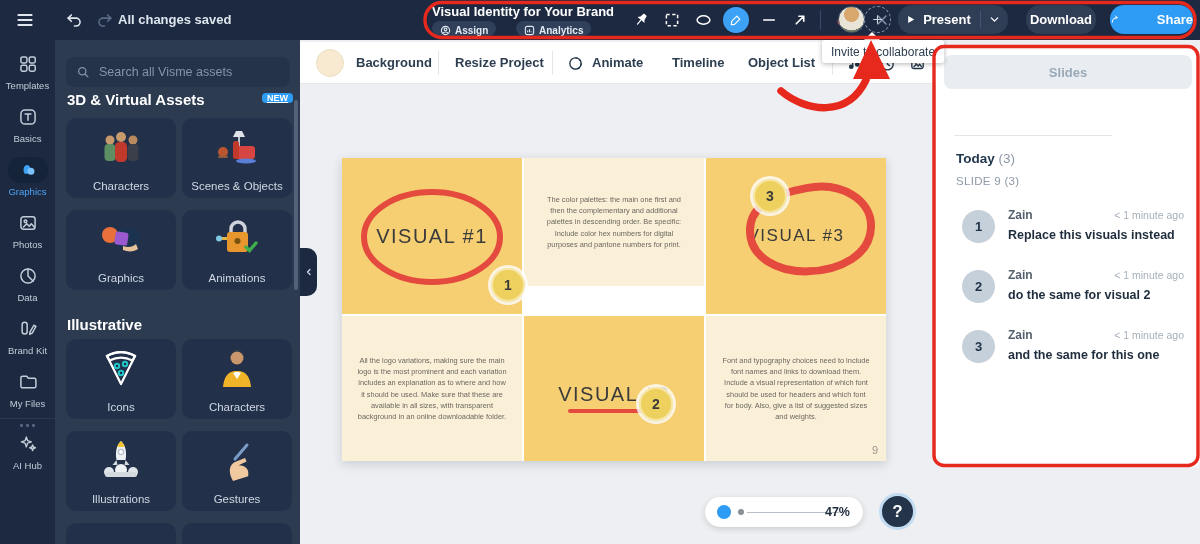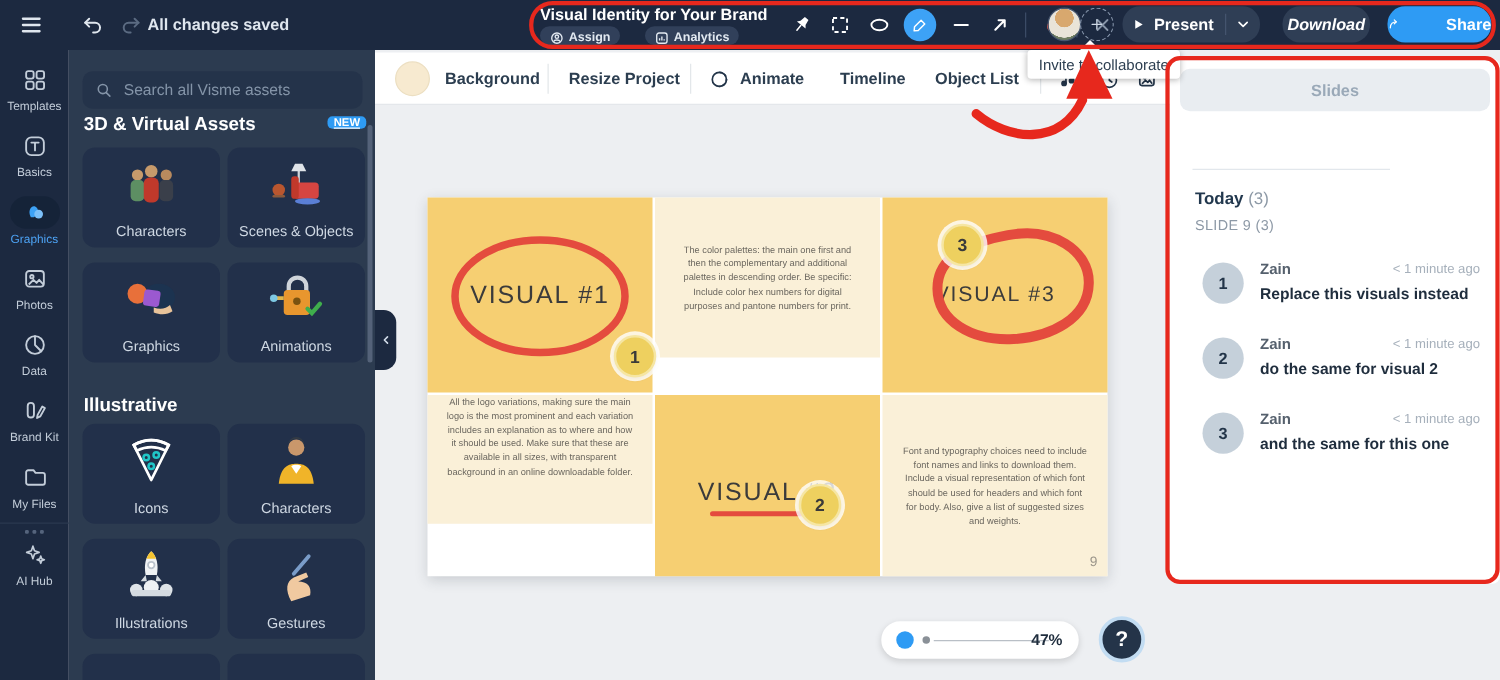--- a/index.html
+++ b/index.html
@@ -200,21 +200,21 @@
   <div class="bar-btn" style="left:898px; width:110px;">
     <svg class="ic" width="11" height="11" viewBox="0 0 24 24">
         <path d="M7 4.5 20 12 7 19.5z" fill="#fff"></path>
       </svg>
     <span>Present</span>
     <span style="width:1px;height:17px;background:#44546e;margin-left:2px;"></span>
     <svg class="ic" width="13" height="13" viewBox="0 0 24 24" stroke="#fff" stroke-width="2.4" fill="none" stroke-linecap="round" stroke-linejoin="round">
         <path d="M6 9l6 6 6-6"></path>
       </svg>
   </div>
-  <div class="bar-btn" style="left:1026px; width:70px;font-style:italic;">
+  <div class="bar-btn" style="left:1026px; width:70px;">
     <span>Download</span>
   </div>
   <div class="bar-btn" id="share-btn" style="left:1110px; width:83px;gap:36px;">
     <svg class="ic" width="13" height="13" viewBox="0 0 24 24" stroke="#fff" stroke-width="2.2" fill="none" stroke-linecap="round" stroke-linejoin="round">
         <path d="M5 18C5 11 10 7.5 15.5 7.5"></path>
         <path d="M15.5 7.5 12 4M15.5 7.5 12 11"></path>
       </svg>
     <span>Share</span>
   </div>
 </div>
@@ -488,21 +488,21 @@
     <p>The color palettes: the main one first and then the complementary and additional palettes in descending order. Be specific: Include color hex numbers for digital purposes and pantone numbers for print.</p>
   </div>
 
   <div class="sp yellow" style="left:364px; top:0; width:180px; height:156px; display:flex; align-items:center; justify-content:center;">
     <span class="visual-h" style="font-size:17px;">VISUAL #3</span>
     <svg class="abs" style="left:34px; top:22px;" width="140" height="98" viewBox="0 0 140 98">
         <path d="M70 8C106 4 134 26 131 52 128 80 97 93 64 91 34 89 8 72 10 46 12 20 38 11 70 8z" fill="none" stroke="#e44b3e" stroke-width="8" stroke-linecap="round" transform="rotate(-5 70 49)"></path>
       </svg>
   </div>
 
-  <div class="sp cream" style="left:0; top:158px; width:180px; height:103px; display:flex; justify-content:center; padding:0 14px;">
+  <div class="sp cream" style="left:0; top:158px; width:180px; height:145px; display:flex; align-items:center; justify-content:center; padding:0 14px;">
     <p>All the logo variations, making sure the main logo is the most prominent and each variation includes an explanation as to where and how it should be used. Make sure that these are available in all sizes, with transparent background in an online downloadable folder.</p>
   </div>
 
   <div class="sp yellow" style="left:182px; top:158px; width:180px; height:145px; display:flex; flex-direction:column; align-items:center; justify-content:center; padding-top:18px;">
     <span class="visual-h">VISUAL #2</span>
     <div class="underline2"></div>
   </div>
 
   <div class="sp cream" style="left:364px; top:158px; width:180px; height:145px; display:flex; align-items:center; justify-content:center; padding:0 16px;">
     <p>Font and typography choices need to include font names and links to download them. Include a visual representation of which font should be used for headers and which font for body. Also, give a list of suggested sizes and weights.</p>

